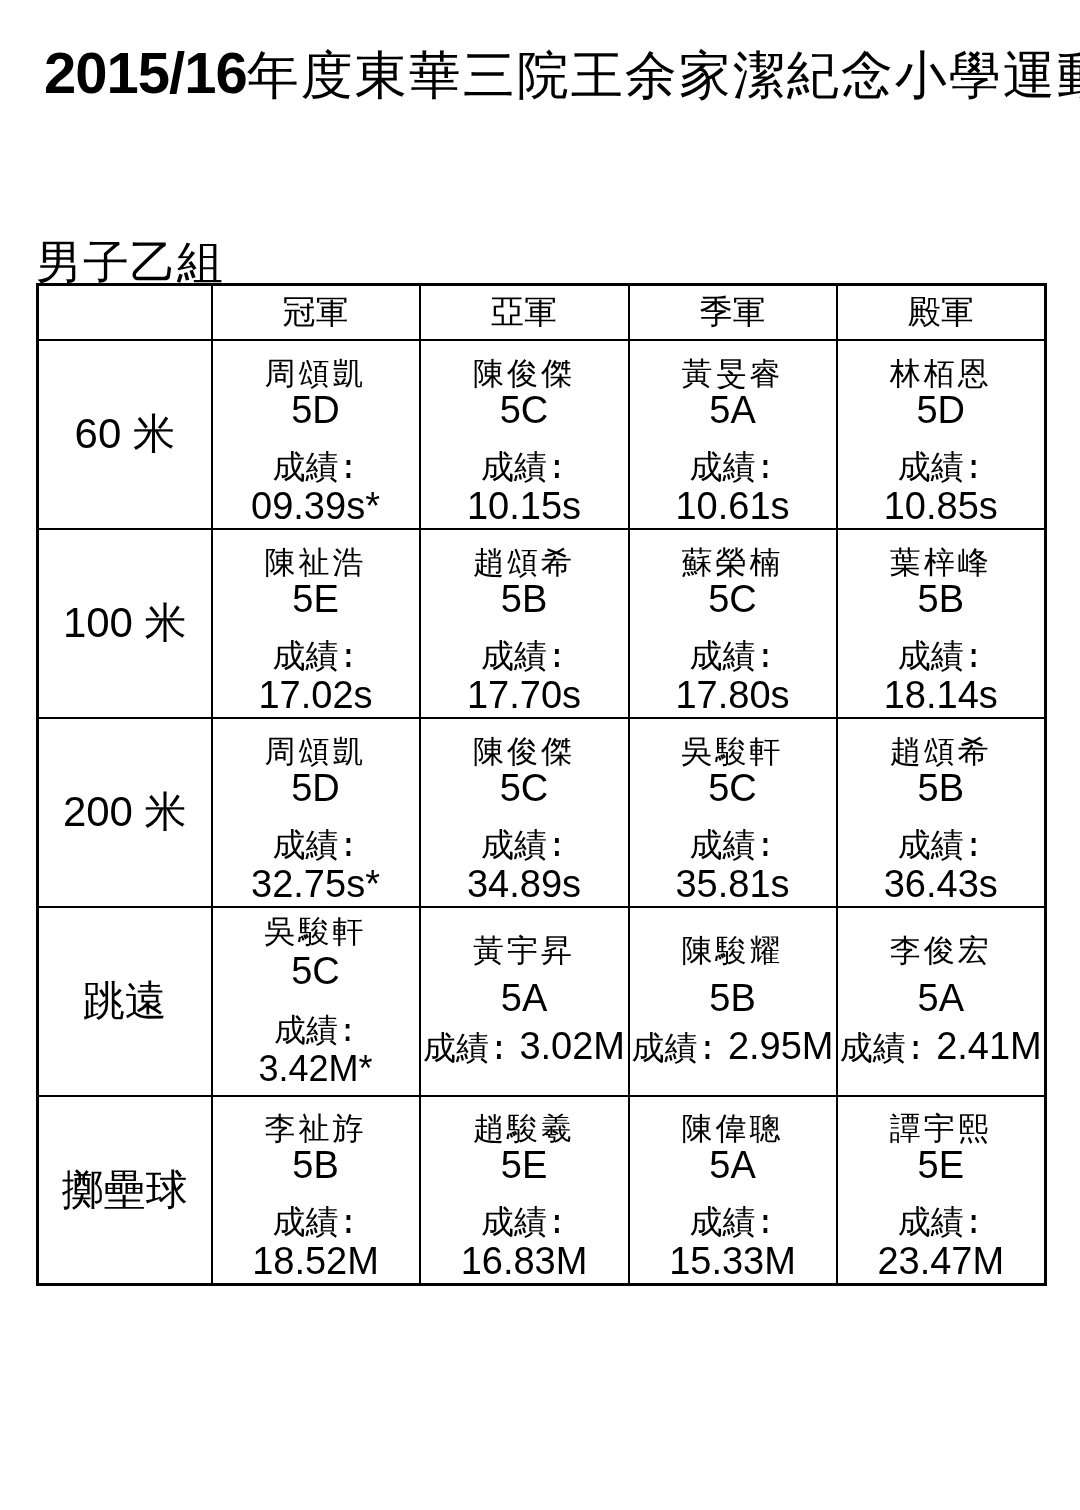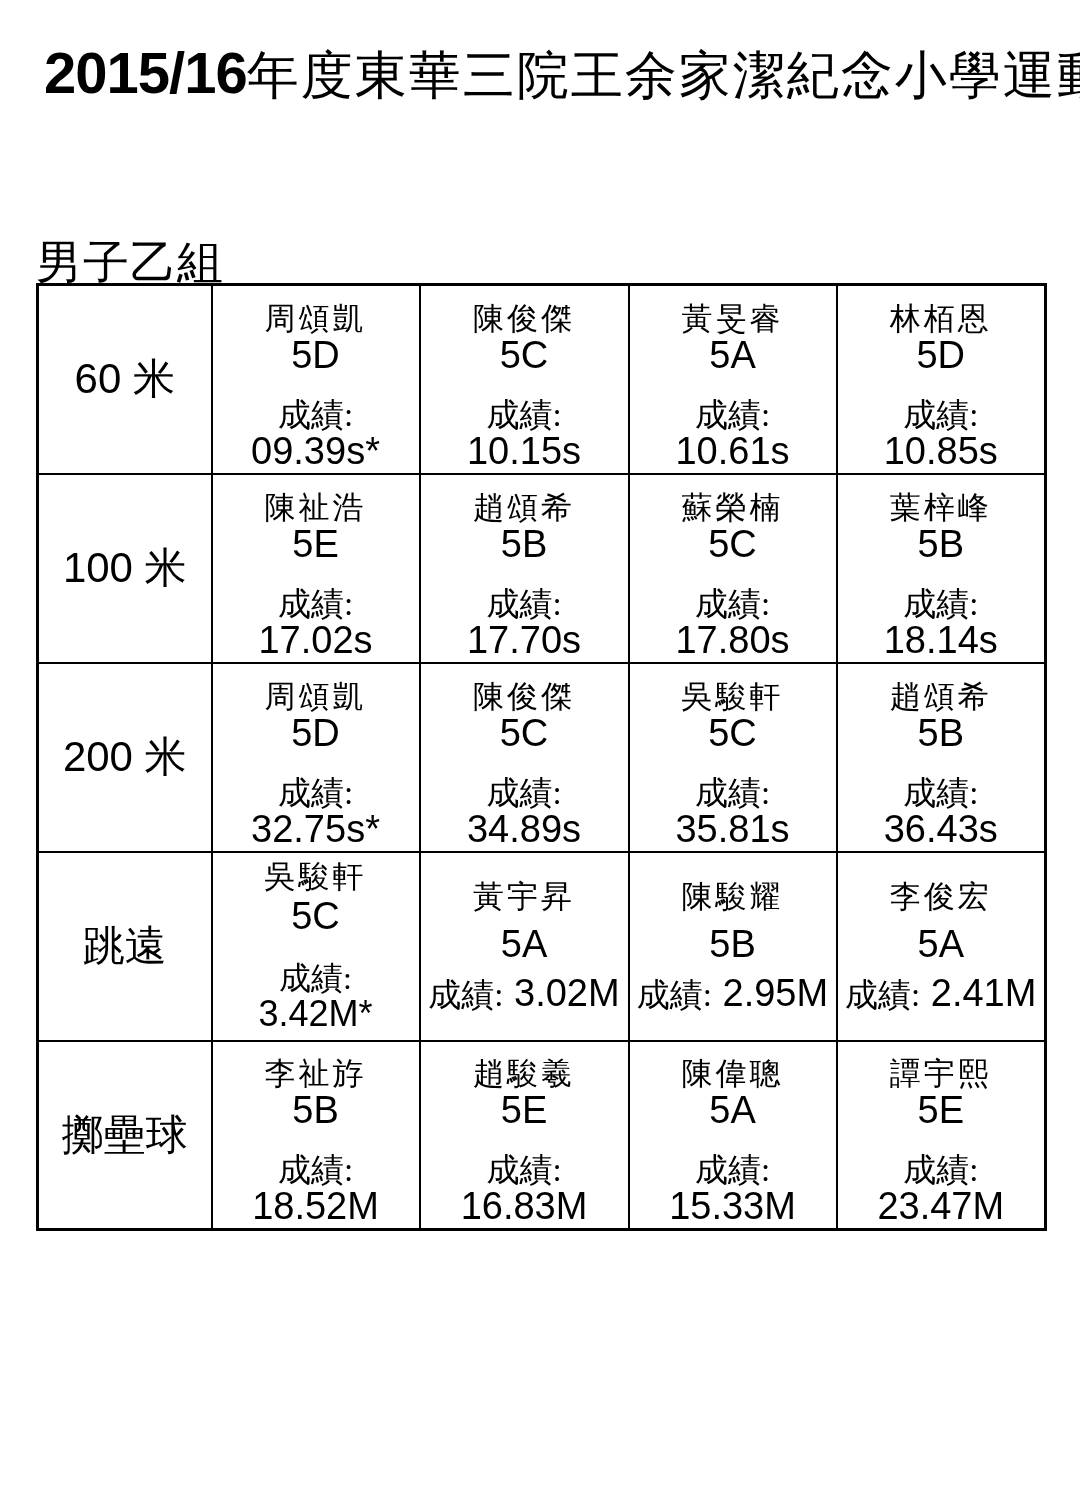--- a/index.html
+++ b/index.html
@@ -86,21 +86,21 @@
     font-size: 31px;
     line-height: 34px;
     letter-spacing: 3px;
   }
   .cl {
     font-family: "Liberation Sans", "DejaVu Sans", sans-serif;
     font-size: 38px;
     line-height: 38px;
   }
   .sl {
-    font-family: Liberation Serif, serif;
+    font-family: Liberation Mono, monospace;
     font-size: 33px;
     line-height: 34px;
     margin-top: 24px;
   }
   .sc {
     font-family: "Liberation Sans", "DejaVu Sans", sans-serif;
     font-size: 38px;
     line-height: 38px;
   }
   
@@ -128,20 +128,27 @@
 
 <table class="results">
   <colgroup>
     <col style="width:174px">
     <col style="width:208px">
     <col style="width:209px">
     <col style="width:208px">
     <col style="width:209px">
   </colgroup>
   <tbody>
+    <tr class="head-row">
+      <th></th>
+      <th>冠軍</th>
+      <th>亞軍</th>
+      <th>季軍</th>
+      <th>殿軍</th>
+    </tr>
 
     <tr class="data-row">
       <th class="event">60 米</th>
       <td class="cell">
           <div class="inner">
         <div class="nm">周頌凱</div>
         <div class="cl">5D</div>
         <div class="sl">成績:</div>
         <div class="sc">09.39s*</div>
       </div>

